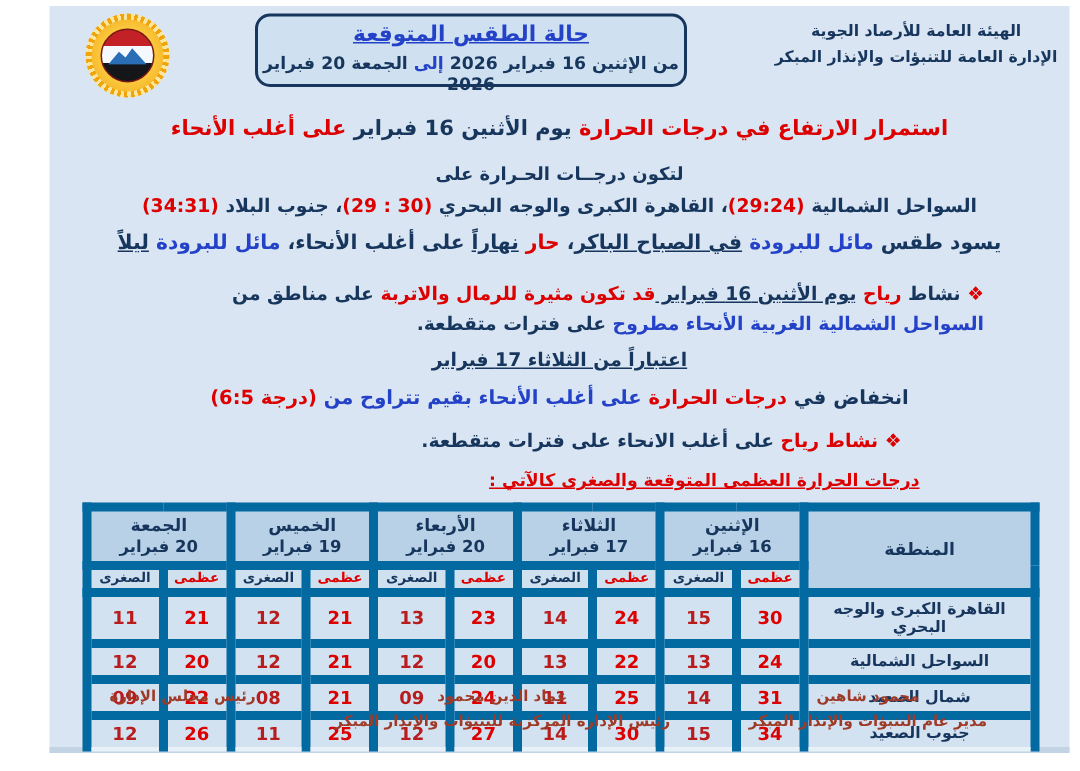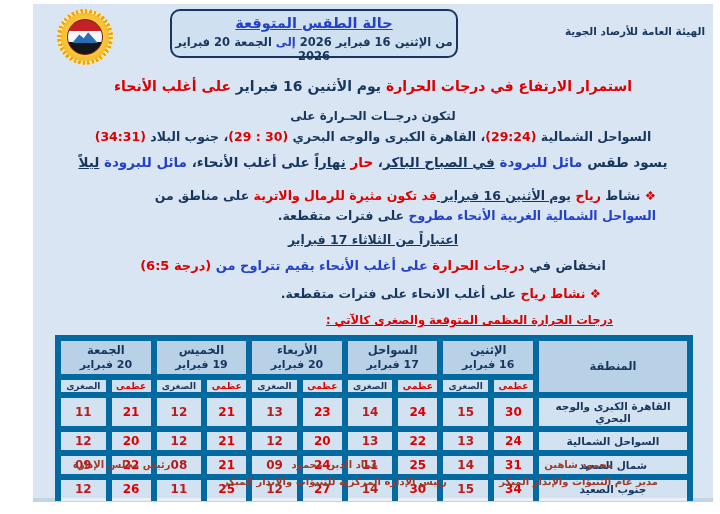--- a/index.html
+++ b/index.html
@@ -9,21 +9,21 @@
     font-family:"DejaVu Sans", sans-serif;
     font-weight:bold;
   }
   .panel{
     position:absolute;left:33px;top:4px;width:680px;height:494px;
     background:#d9e5f2;direction:rtl;
     border-bottom:4px solid #c2d3e4;
   }
   
   .hdr{position:relative;height:62px;}
-  .agency{position:absolute;right:8px;top:19px;text-align:center;color:#17365d;
+  .agency{position:absolute;right:8px;top:9px;text-align:center;color:#17365d;
           font-size:10.5px;line-height:1.6;}
   .title-box{
     position:absolute;right:255px;top:5px;width:288px;height:49px;
     background:#cfe0f0;border:2px solid #17365d;border-radius:10px;
     text-align:center;padding-top:4px;box-sizing:border-box;
   }
   .box-title{color:#2442c8;font-size:14.5px;text-decoration:underline;}
   .box-date{font-size:11.5px;margin-top:4px;color:#17365d;}
   
   .logo{position:absolute;left:24px;top:5px;width:56px;height:56px;}
@@ -70,20 +70,21 @@
         line-height:1.7;text-align:center;}
 </style>
 </head>
 <body>
 
 <div class="panel">
 
   <div class="hdr">
     <div class="agency">
       <div>الهيئة العامة للأرصاد الجوية</div>
+      <div>الإدارة العامة للتنبؤات والإنذار المبكر</div>
     </div>
     <div class="title-box">
       <div class="box-title">حالة الطقس المتوقعة</div>
       <div class="box-date"><span class="c-navy">من الإثنين 16 فبراير 2026 </span><span class="c-blue">إلى </span><span class="c-navy">الجمعة 20 فبراير 2026</span></div>
     </div>
     <div class="logo">
       <div class="rays"></div>
       <div class="sun"></div>
       <div class="emblem">
         <div class="mountain"></div>
@@ -105,21 +106,21 @@
 
   <table class="wx">
       <thead>
         <tr class="days">
           <th rowspan="2" class="region-h">المنطقة</th>
           <th colspan="2" class="day-h">
             <div>الإثنين</div>
             <div class="date">16 فبراير</div>
           </th>
           <th colspan="2" class="day-h">
-            <div>السواحل</div>
+            <div>الثلاثاء</div>
             <div class="date">17 فبراير</div>
           </th>
           <th colspan="2" class="day-h">
             <div>الأربعاء</div>
             <div class="date">20 فبراير</div>
           </th>
           <th colspan="2" class="day-h">
             <div>الخميس</div>
             <div class="date">19 فبراير</div>
           </th>

